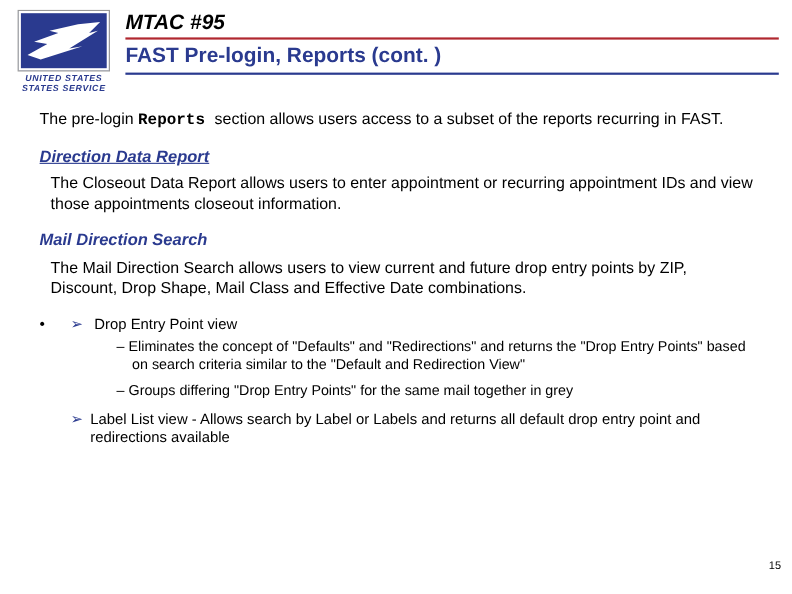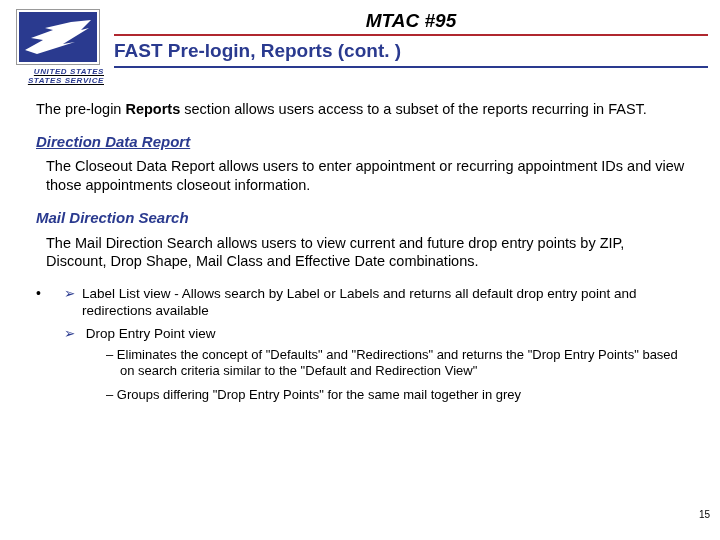--- a/index.html
+++ b/index.html
@@ -13,22 +13,21 @@
     overflow: hidden;
   }
   .header {
     display: flex;
     align-items: flex-start;
     padding: 10px 12px 0 12px;
   }
   .logo-block {
     width: 92px;
     flex-shrink: 0;
-    text-align: right;
-    text-decoration: underline;
+    text-align: center;
   }
   .logo-box {
     width: 82px;
     height: 54px;
     background: #2a3a8f;
     border: 2px solid #fff;
     outline: 1px solid #999;
     margin: 0 auto 4px auto;
     position: relative;
     overflow: hidden;
@@ -50,21 +49,20 @@
     flex: 1;
     padding-left: 10px;
   }
   .slide-id {
     font-family: Verdana, Arial, sans-serif;
     font-weight: bold;
     font-style: italic;
     font-size: 19px;
     color: #000;
     margin-bottom: 2px;
-    text-align: center;
   }
   .rule-red {
     height: 2px;
     background: #b0272f;
     margin-bottom: 4px;
   }
   .subtitle {
     font-family: Verdana, Arial, sans-serif;
     font-weight: bold;
     font-size: 19px;
@@ -75,21 +73,21 @@
   .rule-blue {
     height: 2px;
     background: #2a3a8f;
   }
   .content {
     padding: 14px 32px 0 36px;
     font-size: 14.5px;
     line-height: 1.28;
   }
   .intro { margin-bottom: 14px; }
-  .intro .b { font-weight: bold; }
+  .intro .b { font-weight: bold; font-family: Liberation Mono, monospace; }
   .sect-head {
     font-style: italic;
     font-weight: bold;
     color: #2a3a8f;
     margin-bottom: 6px;
     font-size: 15px;
   }
   .sect-head.underline { text-decoration: underline; }
   .para { margin-bottom: 14px; margin-left: 10px; }
   .bullet-row { display: flex; margin-bottom: 8px; }
@@ -145,26 +143,26 @@
   <div class="sect-head underline">Direction Data Report</div>
   <p class="para">The Closeout Data Report allows users to enter appointment or recurring appointment IDs and view those appointments closeout information.</p>
 
   <div class="sect-head">Mail Direction Search</div>
   <p class="para">The Mail Direction Search allows users to view current and future drop entry points by ZIP, Discount, Drop Shape, Mail Class and Effective Date combinations.</p>
 
   <div class="bullet-row">
     <div class="bullet-dot">•</div>
     <div class="bullet-body">
       <div class="chev-list">
-        <div class="chev-item">Label List view - Allows search by Label or Labels and returns all default drop entry point and redirections available</div>
         <div class="chev-item">
           <span>Drop Entry Point view</span>
           <div class="dash-list">
             <div class="dash-item">Eliminates the concept of "Defaults" and "Redirections" and returns the "Drop Entry Points" based on search criteria similar to the "Default and Redirection View"</div>
             <div class="dash-item">Groups differing "Drop Entry Points" for the same mail together in grey</div>
           </div>
         </div>
+        <div class="chev-item">Label List view - Allows search by Label or Labels and returns all default drop entry point and redirections available</div>
       </div>
     </div>
   </div>
 </div>
 
 <div class="pagenum">15</div>
 
 </body></html>

